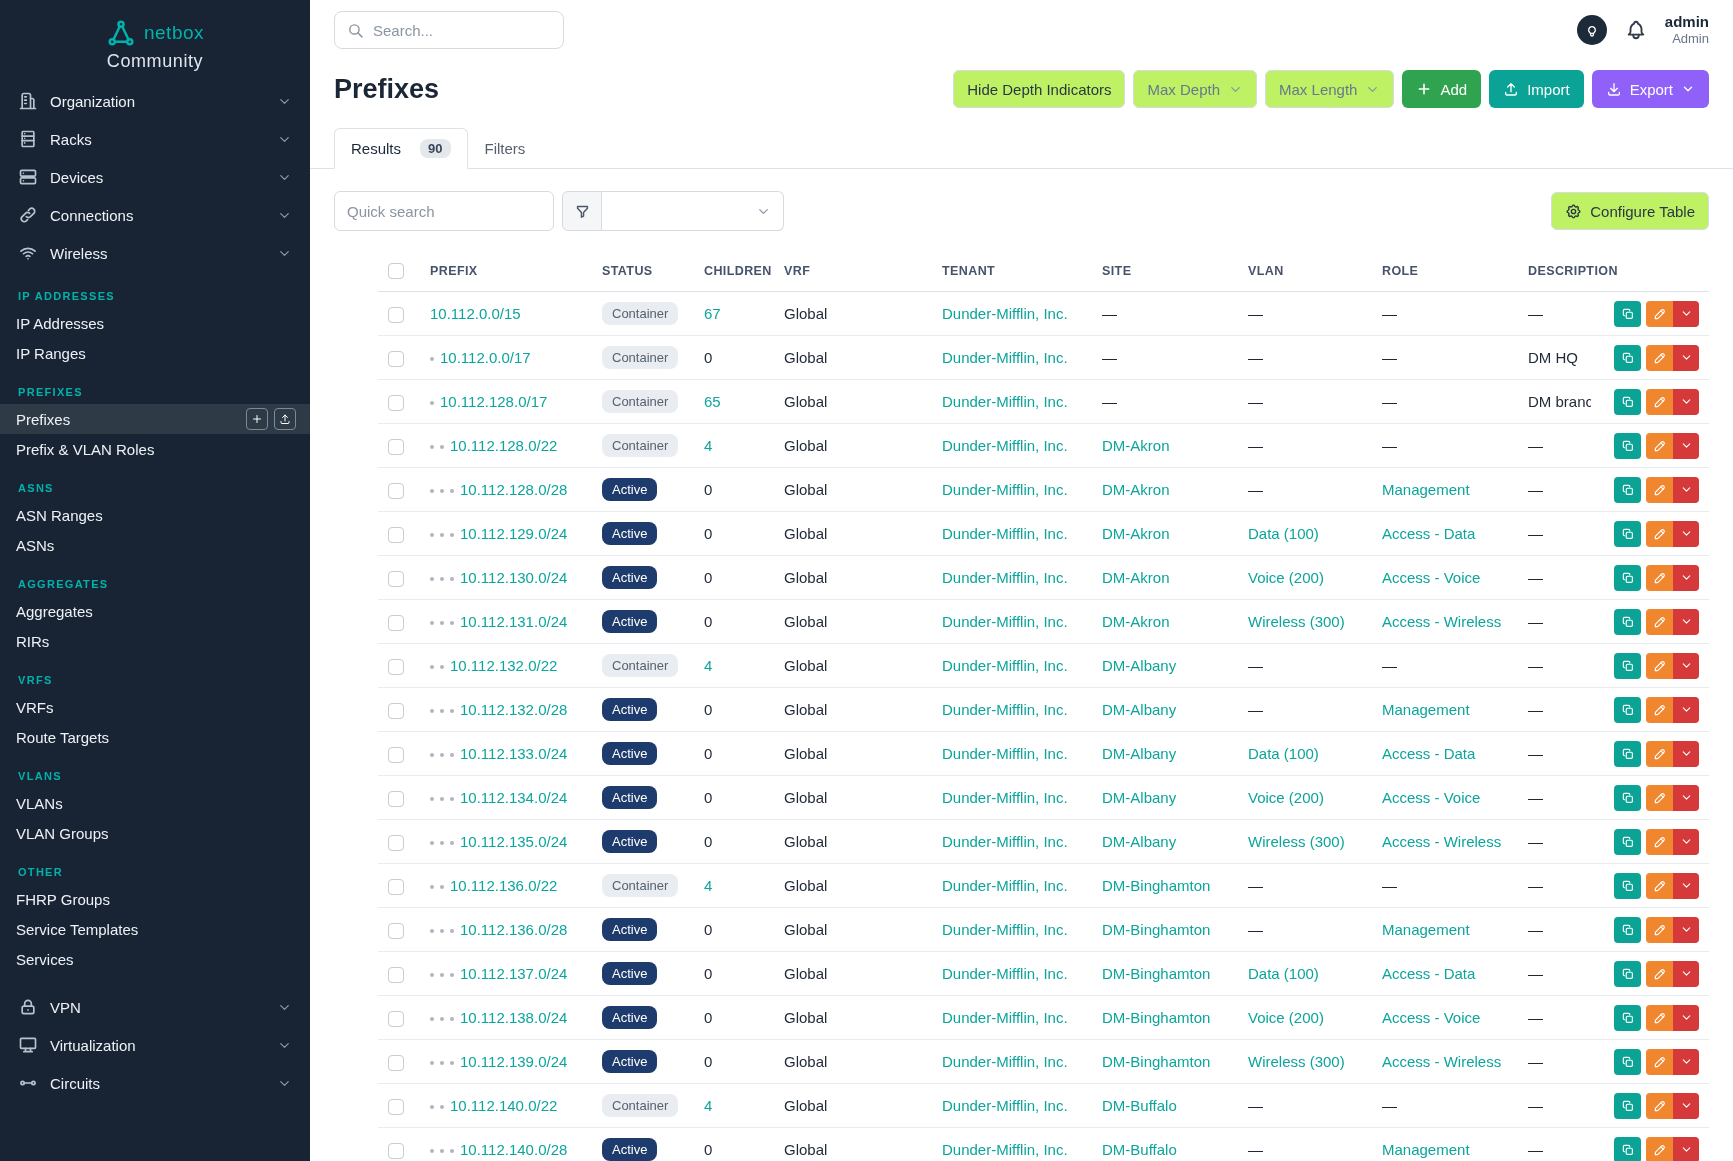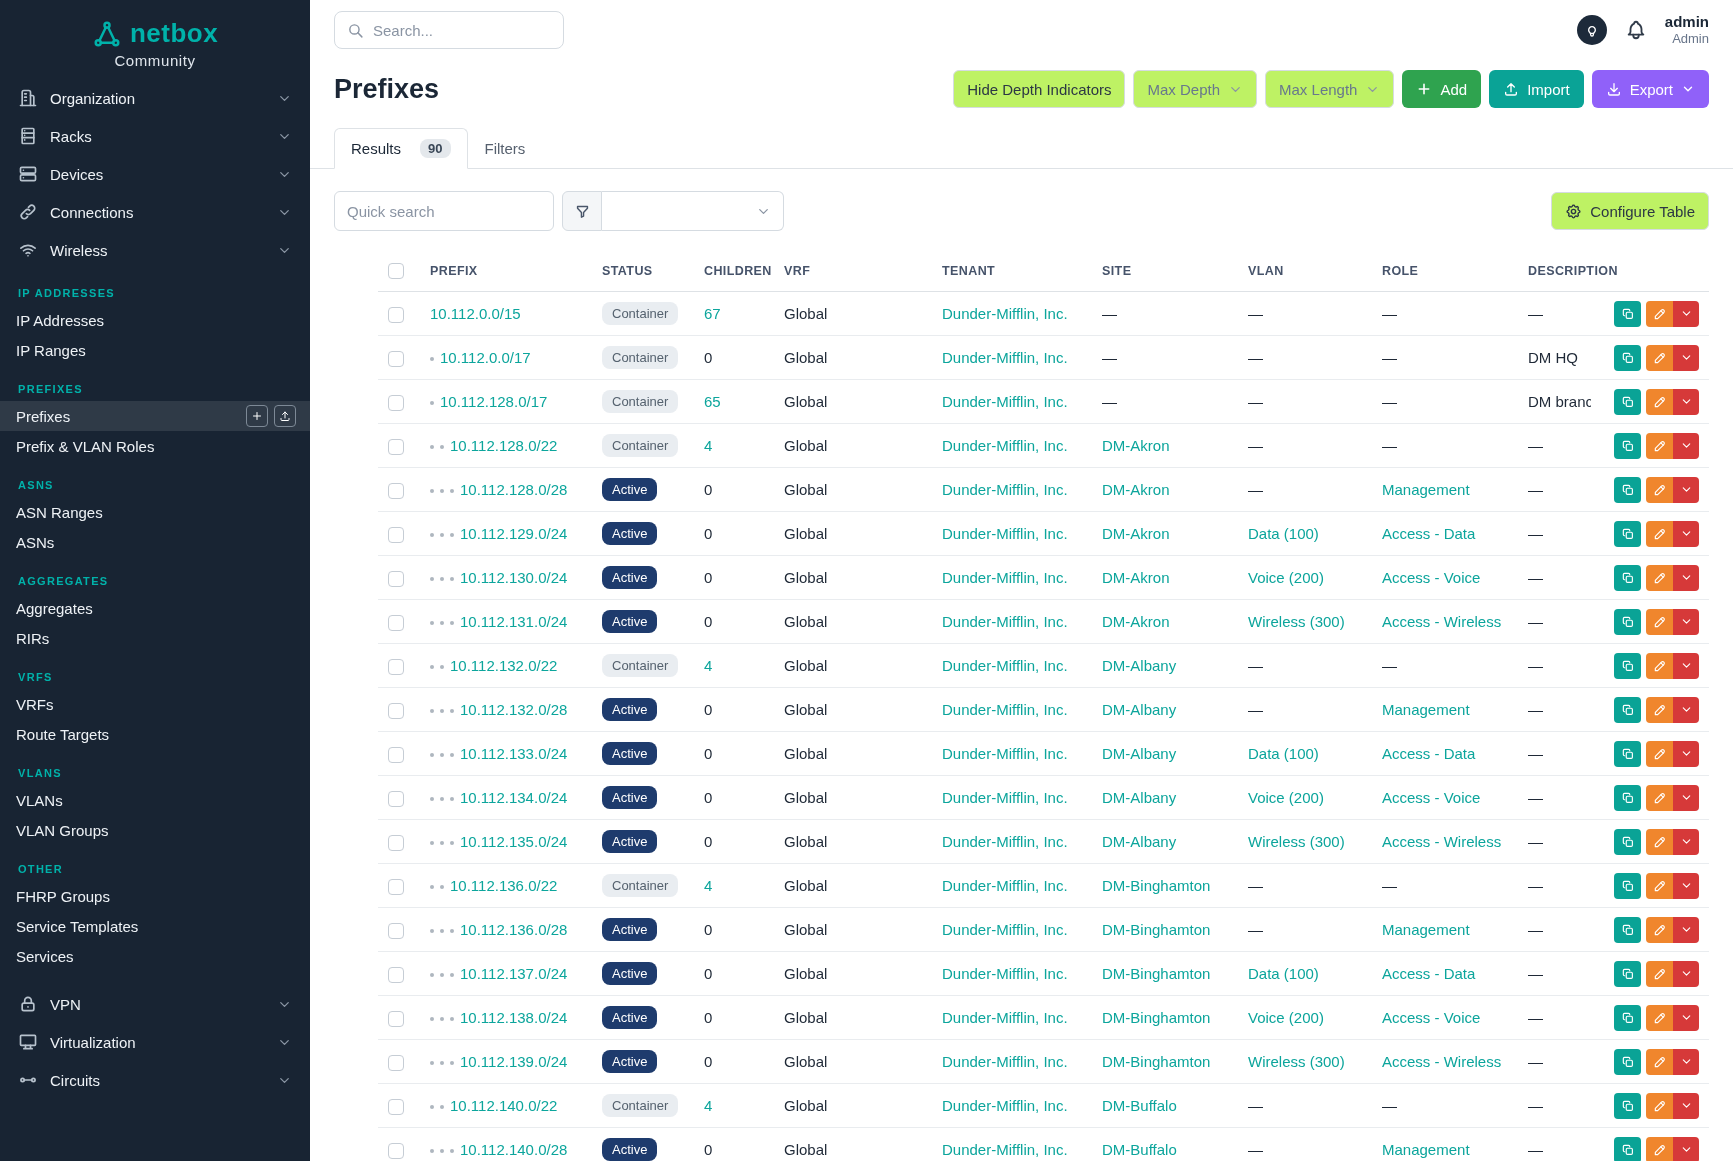--- a/index.html
+++ b/index.html
@@ -5,22 +5,22 @@
   * { box-sizing: border-box; margin: 0; padding: 0; }
   html,body { width: 1733px; height: 1161px; overflow: hidden; }
   body { font-family: "Liberation Sans", "DejaVu Sans", sans-serif; background: #fff; color: #1f2937; }
   .app { display: flex; width: 100%; height: 100%; }
   .icn svg { display: block; }
 
   
   .sidebar { width: 310px; min-width: 310px; height: 100%; background: var(--sidebar-bg, #182433); color: #e8edf2; overflow: hidden; }
   .brand { text-align: center; padding: 18px 0 10px; cursor: pointer; }
   .brand-row { display: flex; align-items: center; justify-content: center; gap: 8px; }
-  .brand-name { color: var(--brand-teal, #00b2aa); font-size: 26px; font-weight: 700; letter-spacing: .5px; }
-  .brand-sub { color: #dfe5ec; font-size: 15px; margin-top: 3px; letter-spacing: .6px; }
+  .brand-name { color: var(--brand-teal, #00b2aa); font-size: 19px; font-weight: 400; letter-spacing: .5px; }
+  .brand-sub { color: #dfe5ec; font-size: 18px; margin-top: 3px; letter-spacing: .6px; }
   .nav-item { display: flex; align-items: center; gap: 12px; height: 38px; padding: 0 18px; font-size: 15px; color: #eef2f6; cursor: pointer; }
   .nav-item .icn { color: #b7c2cd; }
   .nav-item .chev { margin-left: auto; color: #8b97a5; }
   .section-header { margin-top: 14px; padding: 4px 18px 6px; font-size: 11px; font-weight: 700; letter-spacing: 1.3px; color: var(--brand-teal, #0fa6a0); text-transform: uppercase; }
   .sub-item { display: flex; align-items: center; height: 30px; padding: 0 14px 0 16px; font-size: 15px; color: #eef2f6; cursor: pointer; }
   .sub-item.active { background: rgba(255,255,255,.10); }
   .mini-btns { margin-left: auto; display: flex; gap: 6px; }
   .mini-btn { width: 22px; height: 22px; border: 1px solid #7d8996; border-radius: 4px; background: transparent; color: #fff; display: flex; align-items: center; justify-content: center; cursor: pointer; padding: 0; }
   .bottom-menu { margin-top: 14px; }
 

